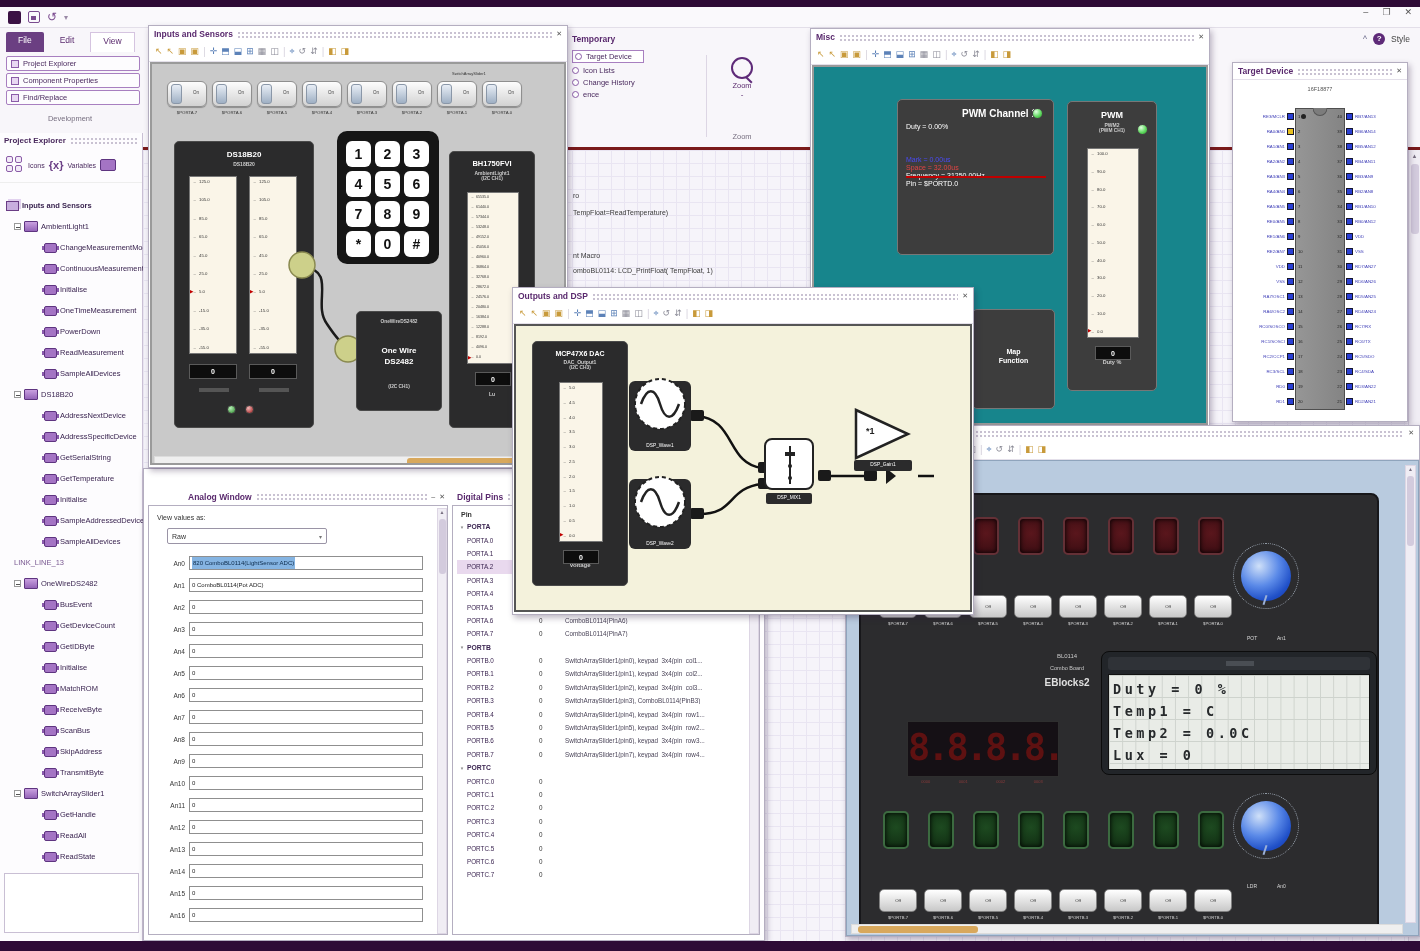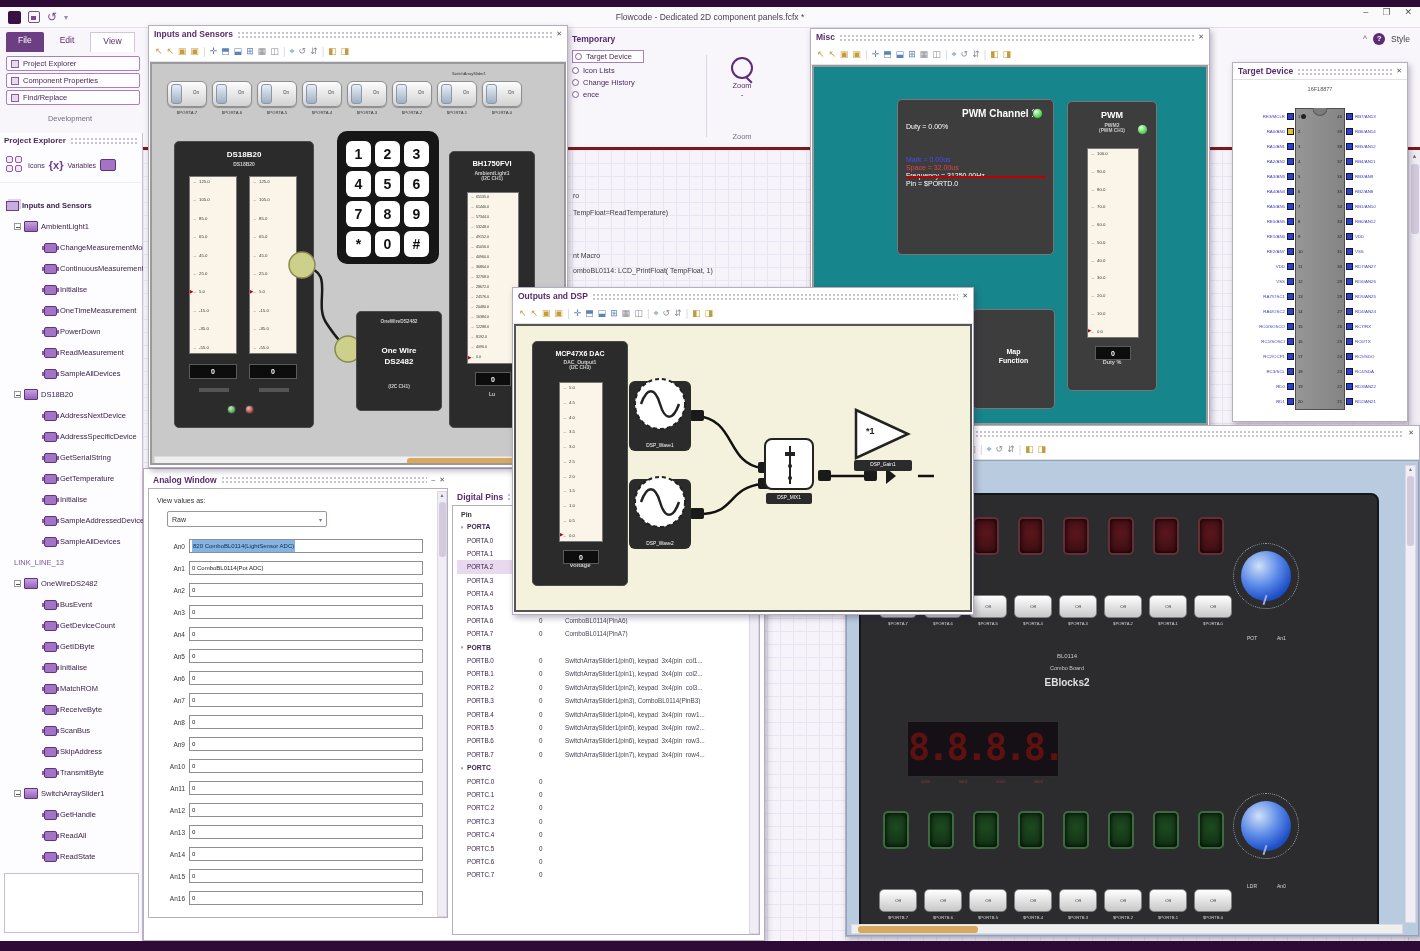--- a/index.html
+++ b/index.html
@@ -187,21 +187,20 @@
 
 <div class="abs" id="topstrip"></div>
 
 <div class="abs" id="titlebar">
   <div id="title-icons">
     <span class="appsq"></span>
     <span class="saveic"></span>
     <span class="undoic">↺</span>
     <span class="dotic">▾</span>
   </div>
-  <div id="main-title">Flowcode - Dedicated 2D component panels.fcfx *</div>
   <div id="win-controls">
     <span>‒</span>
     <span>❐</span>
     <span>✕</span>
   </div>
 </div>
 
 <div class="abs" id="style-row">
   <span class="caret">^</span>
   <span class="helpc">?</span>
@@ -906,21 +905,21 @@
         <span class="pnum">21</span>
         <span class="psq"></span>
         <span class="plabel">RD2/AN21</span>
       </div>
       </div>
   </div>
 </div>
 
 <div class="win" style="left:143px; top:468px; width:622px; height:473px; z-index:8;">
 
-  <div class="abs" style="left:4px; top:3px; width:302px; height:448px;">
+  <div class="abs" style="left:4px; top:20px; width:302px; height:448px;padding-left:35px;">
     <div class="ptitle" style="height:15px;">
       <span class="txt">Analog Window</span>
       <span class="dots"></span>
       <span class="pbtn">‒</span>
       <span class="pbtn">✕</span>
     </div>
     <div class="abs" style="left:0; top:16px; width:300px; height:430px; border:1px solid #b4aec0; background:#fff;">
       <div style="font-size:7px; color:#333; margin:8px 0 0 8px;">View values as:</div>
       <div class="abs" style="left:18px; top:22px; width:160px; height:16px; border:1px solid #9a94a6; border-radius:2px; display:flex; align-items:center; font-size:7px; color:#333; padding:0 4px;">
         <span>Raw</span>
@@ -1215,20 +1214,29 @@
       <div class="knobring" style="left:372px; top:48px; width:66px; height:66px;">
         <div class="knob" style="width:50px; height:50px;"></div>
       </div>
       <span class="klbl" style="left:386px; top:140px;">POT</span>
       <span class="klbl" style="left:416px; top:140px;">An1</span>
 
       <div class="abs" style="left:148px; top:158px; width:116px; text-align:center; font-size:6px; color:#c8c8c8;">BL0114</div>
       <div class="abs" style="left:148px; top:170px; width:116px; text-align:center; font-size:5.5px; color:#c8c8c8;">Combo Board</div>
       <div class="abs" style="left:148px; top:182px; width:116px; text-align:center; font-size:10px; font-weight:bold; color:#e0e0e0;">EBlocks2</div>
 
+      <div id="lcd" style="left:240px; top:156px; width:276px; height:124px;">
+        <div class="lbar"></div>
+        <div class="scr">
+            <div class="line">Duty = 0 %</div>
+            <div class="line">Temp1 = C</div>
+            <div class="line">Temp2 = 0.0C</div>
+            <div class="line">Lux = 0</div>
+          </div>
+      </div>
 
       <div id="seg7" style="left:46px; top:226px; width:152px; height:56px;">
         <div class="digits">8.8.8.8.</div>
       </div>
       <div class="seglbls" style="left:46px; top:284px; width:152px;">
           <span>0000</span>
           <span>0001</span>
           <span>0002</span>
           <span>0003</span>
         </div>

